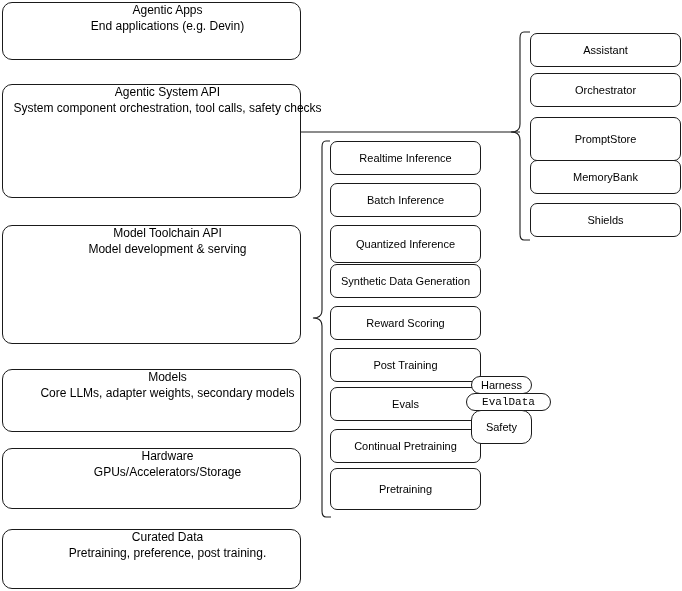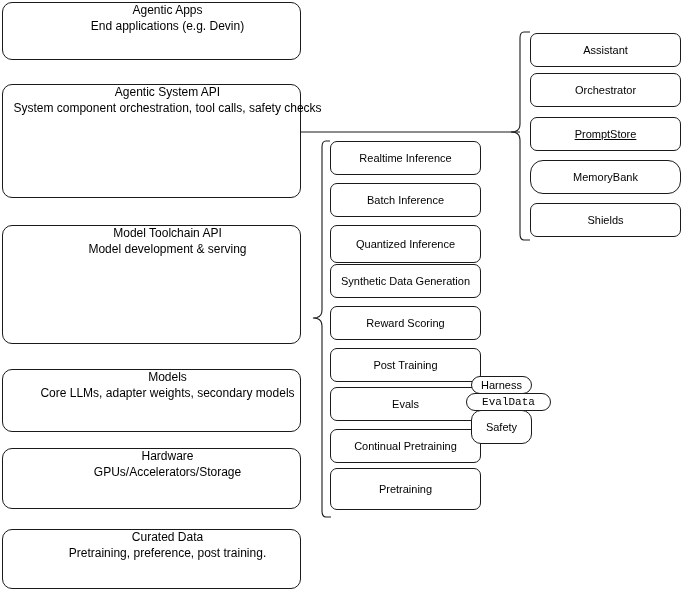--- a/index.html
+++ b/index.html
@@ -149,17 +149,17 @@
   <div class="pill" style="left:330px; top:387px; width:151px; height:34px;">Evals</div>
   <div class="pill" style="left:330px; top:429px; width:151px; height:34px;">Continual Pretraining</div>
   <div class="pill" style="left:330px; top:468px; width:151px; height:42px;">Pretraining</div>
 
   <div class="subpill" style="left:471px; top:376px; width:61px; height:18px;">Harness</div>
   <div class="subpill" style="left:466px; top:393px; width:85px; height:18px;font-family:Liberation Mono, monospace;">EvalData</div>
   <div class="subpill" style="left:471px; top:410px; width:61px; height:34px;">Safety</div>
 
   <div class="pill" style="left:530px; top:33px; width:151px; height:34px;">Assistant</div>
   <div class="pill" style="left:530px; top:73px; width:151px; height:34px;">Orchestrator</div>
-  <div class="pill" style="left:530px; top:117px; width:151px; height:34px;text-decoration:underline;">PromptStore</div>
-  <div class="pill" style="left:530px; top:160px; width:151px; height:34px;border-radius:13px;">MemoryBank</div>
+  <div class="pill" style="left:530px; top:117px; width:151px; height:44px;">PromptStore</div>
+  <div class="pill" style="left:530px; top:160px; width:151px; height:34px;">MemoryBank</div>
   <div class="pill" style="left:530px; top:203px; width:151px; height:34px;">Shields</div>
 
 </div>
 
 </body></html>

